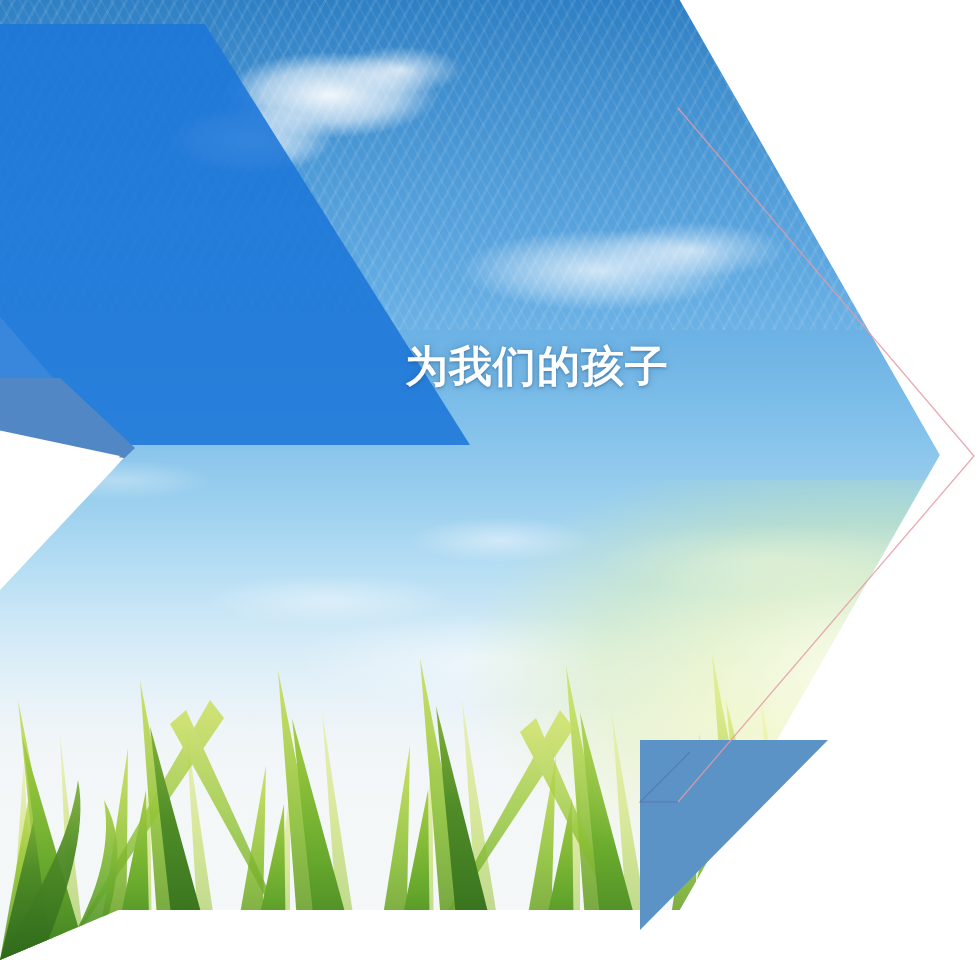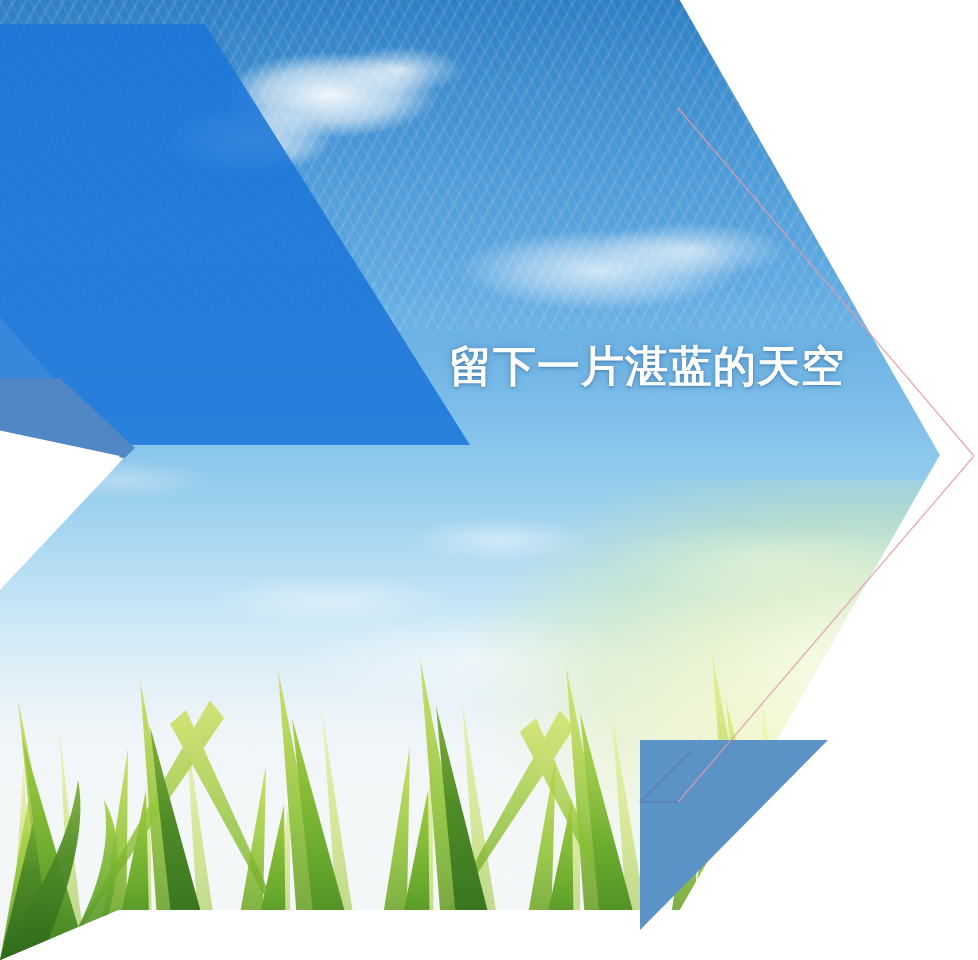--- a/index.html
+++ b/index.html
@@ -305,16 +305,16 @@
   <div class="tri-bottom-right"></div>
 
   <div class="outline-layer">
     <svg viewBox="0 0 978 960" aria-hidden="true">
       <polyline points="678,108 974,456 678,802" fill="none" stroke="#e49aa6" stroke-width="1.3" stroke-linejoin="miter" opacity=".85"></polyline>
       <polyline points="678,802 640,802 690,752" fill="none" stroke="#5b5fa8" stroke-width="1.1" opacity=".55"></polyline>
     </svg>
   </div>
 
   <div class="headline">
-    <div class="line-2">留下一片湛蓝的天空</div>
+    <div class="line-1">为我们的孩子</div>
   </div>
 
 </div>
 
 </body></html>

